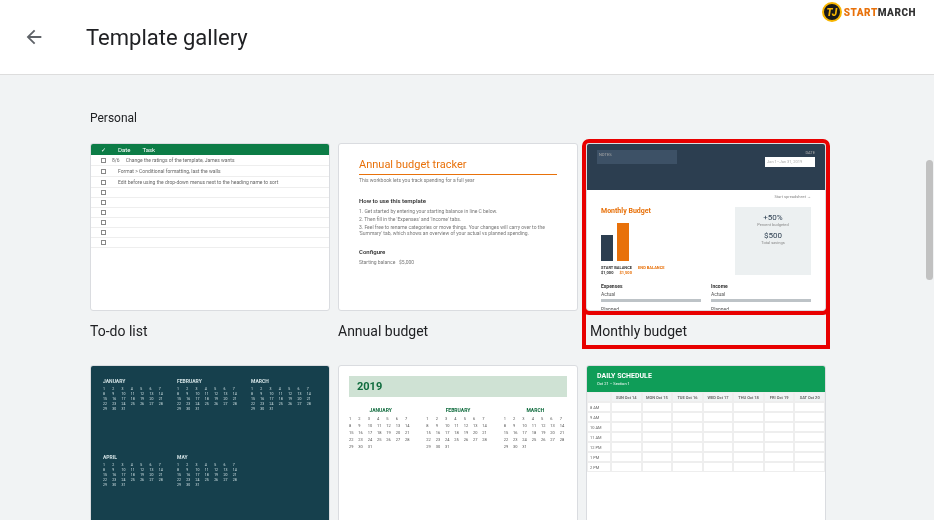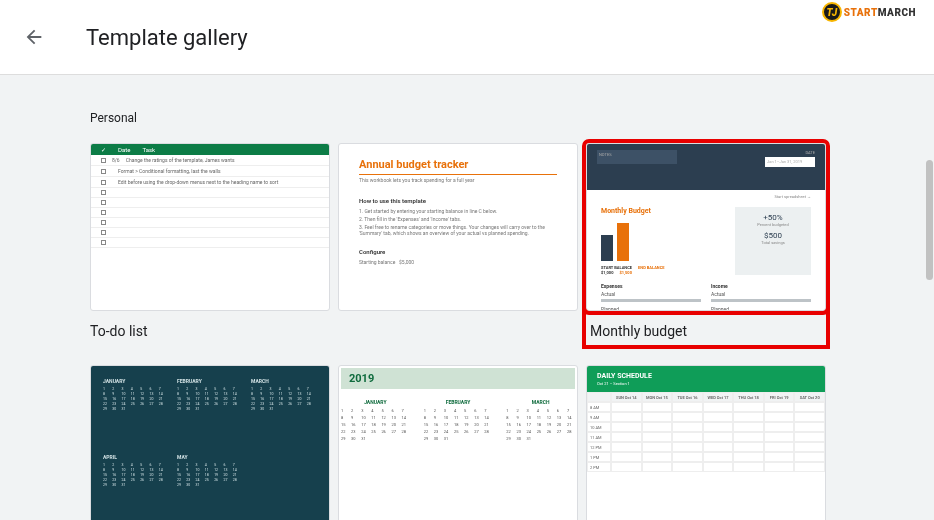--- a/index.html
+++ b/index.html
@@ -103,21 +103,21 @@
     font-size: 5px;
     color: #666;
     padding: 2px 10px;
     border-bottom: 1px solid #eee;
     gap: 6px;
   }
   .todo-check { width: 5px; height: 5px; border: 0.8px solid #888; flex-shrink: 0; }
   .todo-badge { width: 34px; height: 8px; background: #e25b4a; border-radius: 2px; margin-left: auto; margin-top: -18px; margin-right: 6px; }
   
   .ab { padding: 14px 20px; }
-  .ab-title { color: #e8710a; font-size: 11px; font-weight: 700; border-bottom: 1.5px solid #e8710a; padding-bottom: 3px; margin-bottom: 2px; }
+  .ab-title { color: #e8710a; font-size: 11px; font-weight: 400; border-bottom: 1.5px solid #e8710a; padding-bottom: 3px; margin-bottom: 2px; }
   .ab-sub { font-size: 5px; color: #777; margin-bottom: 14px; }
   .ab-section { font-size: 6px; font-weight: 600; color: #333; margin-bottom: 4px; }
   .ab-line { font-size: 5px; color: #777; margin: 2px 0; }
   
   .mb-top { background: #2c3e50; height: 46px; padding: 6px 10px; display: flex; justify-content: space-between; }
   .mb-top-box { background: #3d5166; width: 80px; height: 14px; font-size: 4px; color: #aaa; padding: 2px; }
   .mb-top-box.white { background: #fff; width: 50px; height: 10px; }
   .mb-body { padding: 8px 14px; display: flex; gap: 10px; }
   .mb-left { flex: 1; }
   .mb-label { color: #e8710a; font-size: 7px; font-weight: 700; margin-bottom: 6px; }
@@ -132,21 +132,21 @@
   .mb-col-title { font-weight: 700; color: #333; margin-bottom: 2px; }
   .mb-col-bar { height: 3px; background: #bdc3c7; margin: 2px 0 4px; }
   .mb-balance { display: flex; gap: 6px; font-size: 4px; }
   .mb-balance span:first-child { color: #333; font-weight: 700; }
   .mb-balance span:nth-child(2) { color: #e8710a; font-weight: 700; }
   
   .cal-dark { background: #16404d; color: #d0e0e3; padding: 12px; display: flex; gap: 10px; height: 100%; flex-wrap: wrap; }
   .cal-dark .month { width: 64px; }
   .cal-dark .mname { font-size: 5px; font-weight: 700; margin-bottom: 3px; }
   .cal-dark .days { display: grid; grid-template-columns: repeat(7, 1fr); gap: 1px; font-size: 3.5px; }
-  .cal-light { padding: 2px; }
+  .cal-light { padding: 10px; }
   .cal-light .year { background: #cfe2d4; color: #0f6b3d; font-size: 11px; font-weight: 700; padding: 4px 8px; margin-bottom: 10px; }
   .cal-light .months { display: flex; gap: 14px; font-size: 4px; color: #555; }
   .cal-light .month { flex: 1; }
   .cal-light .mname { color: #0f6b3d; font-weight: 700; text-align: center; font-size: 5px; margin-bottom: 3px; }
   .cal-light .days { display: grid; grid-template-columns: repeat(7, 1fr); gap: 2px; }
   .sched { padding: 0; }
   .sched-head { background: #0f9d58; color: #fff; padding: 6px 10px; font-size: 7px; font-weight: 700; }
   .sched-sub { font-size: 4px; font-weight: 400; margin-top: 1px; }
   .sched-grid { display: grid; grid-template-columns: 24px repeat(7, 1fr); font-size: 4px; color: #666; }
   .sched-grid div { border: 0.5px solid #eee; padding: 2px; height: 10px; }
@@ -258,20 +258,21 @@
           <div class="ab-title">Annual budget tracker</div>
           <div class="ab-sub">This workbook lets you track spending for a full year</div>
           <div class="ab-section">How to use this template</div>
           <div class="ab-line">1. <span>Get started by entering your starting balance in line C below.</span></div>
           <div class="ab-line">2. <span>Then fill in the 'Expenses' and 'Income' tabs.</span></div>
           <div class="ab-line">3. <span>Feel free to rename categories or move things. Your changes will carry over to the 'Summary' tab, which shows an overview of your actual vs planned spending.</span></div>
           <div class="ab-section" style="margin-top:12px">Configure</div>
           <div class="ab-line"><span>Starting balance</span>&nbsp;&nbsp;&nbsp;<span>$5,000</span></div>
         </div>
       </div>
+      <div class="card-label">Annual budget</div>
     </div>
 
     <div class="card highlighted">
       <div class="thumb">
         <div class="mb-top">
           <div class="mb-top-box">NOTES</div>
           <div>
             <div style="font-size:4px;color:#aaa;text-align:right;padding-bottom:2px">DATE</div>
             <div class="mb-top-box white">Jan 1–Jan 31, 2019</div>
           </div>

